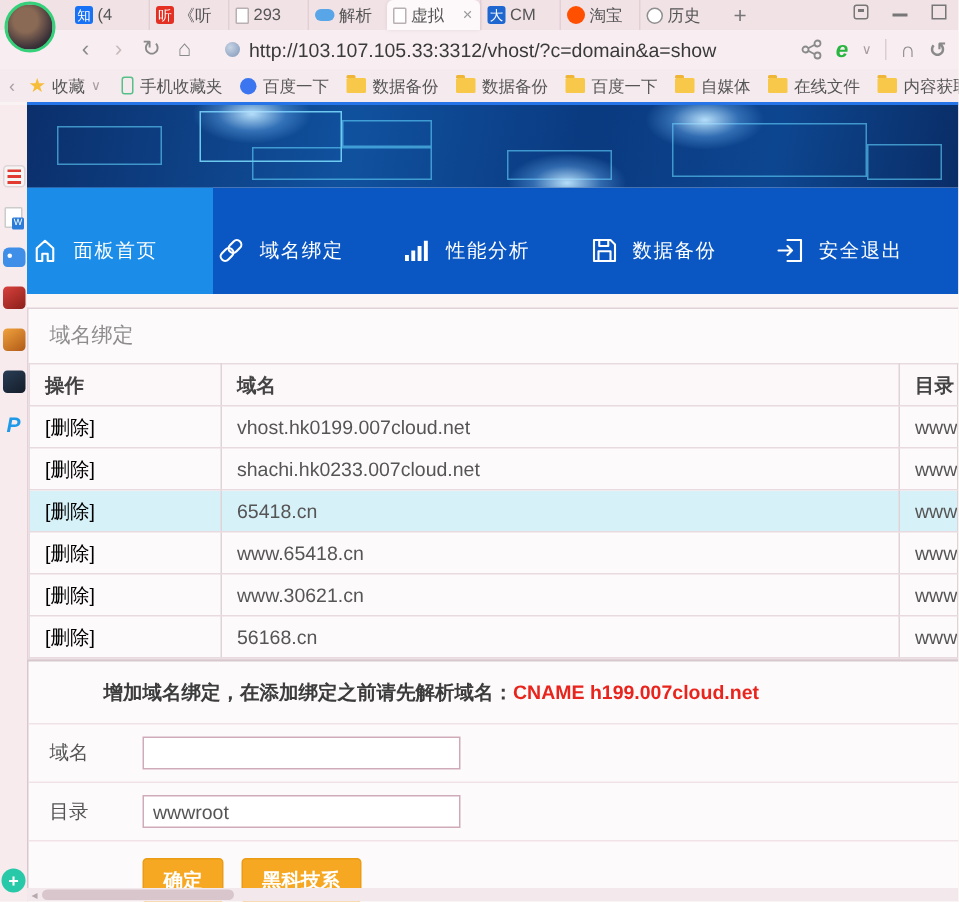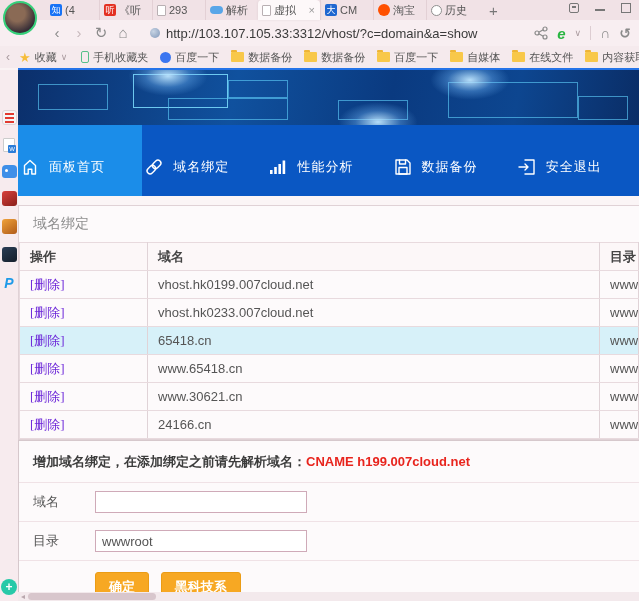--- a/index.html
+++ b/index.html
@@ -93,25 +93,25 @@
 
   
   .content { padding-top:9px; }
   .panel-box { border:1px solid #e0d2d6; border-right:none; background:#fdfafb; }
   .panel-title { padding:9px 14px; color:#8d8d8d; font-size:14px; }
   table { border-collapse:collapse; width:100%; table-layout:fixed; }
   th, td { border:1px solid #e8dade; border-right-color:#e0d3d7; padding:0 10px; height:28px; font-size:13px;
            text-align:left; white-space:nowrap; overflow:hidden; color:#555; font-weight:normal; }
   th { color:#444; font-weight:bold; background:#fcf7f8; }
   tr.hl td { background:#d7f1f9; }
-  .dellink { color:#6d28d9; cursor:pointer;font-family:Liberation Serif, serif; }
+  .dellink { color:#000000; cursor:pointer; }
   col.c1 { width:128px; } col.c2 { width:452px; }
 
   .form-box { border:1px solid #d6c8cc; border-right:none; background:#fdfafb; }
-  .notice { padding:12px 14px 11px; font-weight:bold; color:#3c3c3c; font-size:13px; }
+  .notice { padding:12px 14px 11px; font-weight:bold; color:#3c3c3c; font-size:13px;margin-left:36px; }
   .notice .red { color:#e8241d; }
   .frow { border-top:1px solid #f0e2e6; padding:8px 14px; display:flex; align-items:center; }
   .frow label { width:62px; color:#555; font-size:13px; }
   .frow input { width:212px; height:22px; border:1px solid #cfaab8; background:#fff; font-size:13px; padding:0 6px;
                 color:#555; font-family:"Liberation Sans","DejaVu Sans",sans-serif; }
   .btnrow { border-top:1px solid #f0e2e6; padding:11px 14px 14px 76px; }
   .obtn { background:#f7a823; border:1px solid #eb9c15; color:#fff; font-weight:bold; font-size:13px;
           padding:5px 13px; border-radius:3px; margin-right:8px; cursor:pointer; font-family:inherit; }
 
   
@@ -334,41 +334,41 @@
               </tr>
             </thead>
           <tbody id="tbody">
               <tr>
                 <td><span class="dellink">[删除]</span></td>
                 <td>vhost.hk0199.007cloud.net</td>
                 <td>wwwroot</td>
               </tr>
               <tr>
                 <td><span class="dellink">[删除]</span></td>
-                <td>vhost.hk0233.007cloud.net</td>
+                <td>shachi.hk0233.007cloud.net</td>
                 <td>wwwroot</td>
               </tr>
               <tr class="hl">
                 <td><span class="dellink">[删除]</span></td>
                 <td>65418.cn</td>
                 <td>wwwroot</td>
               </tr>
               <tr>
                 <td><span class="dellink">[删除]</span></td>
                 <td>www.65418.cn</td>
                 <td>wwwroot</td>
               </tr>
               <tr>
                 <td><span class="dellink">[删除]</span></td>
                 <td>www.30621.cn</td>
                 <td>wwwroot</td>
               </tr>
               <tr>
                 <td><span class="dellink">[删除]</span></td>
-                <td>24166.cn</td>
+                <td>56168.cn</td>
                 <td>wwwroot</td>
               </tr>
             </tbody>
         </table>
       </div>
 
       <div class="form-box">
         <div class="notice">
           <span>增加域名绑定，在添加绑定之前请先解析域名：</span><span class="red">CNAME h199.007cloud.net</span>
         </div>

